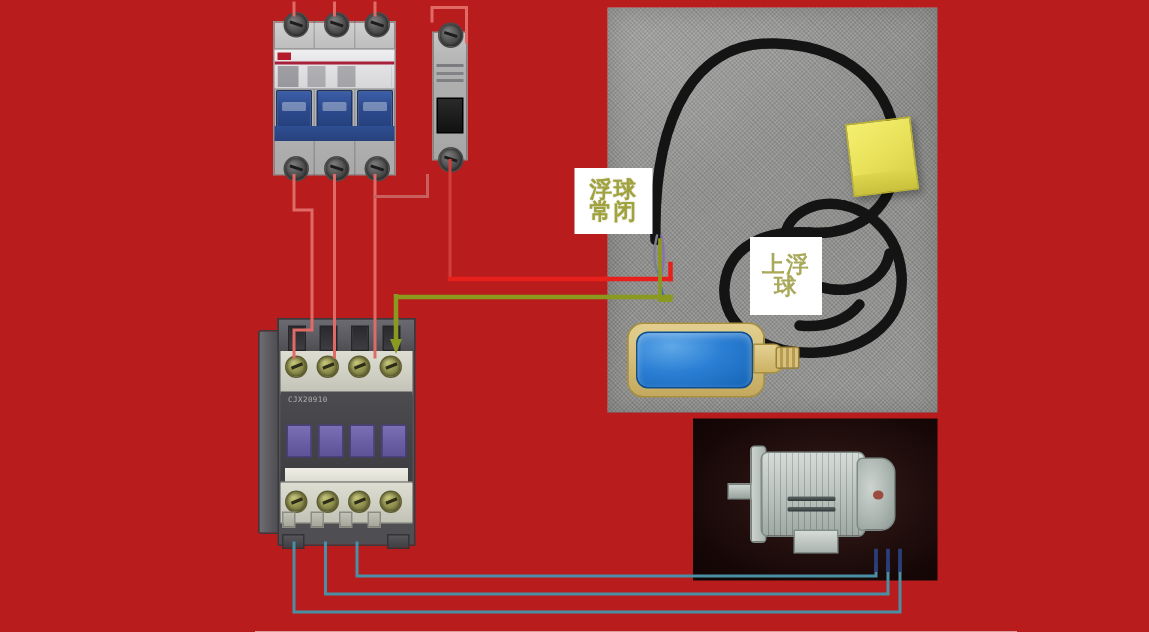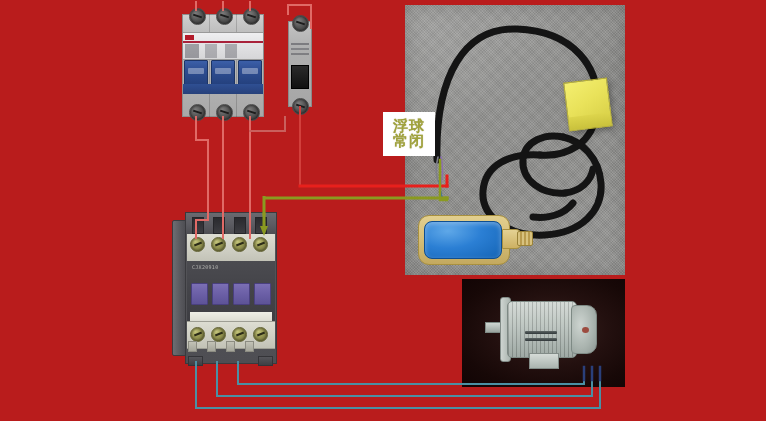--- a/index.html
+++ b/index.html
@@ -430,14 +430,18 @@
       <path d="M592 367 L592 380" stroke="#2a3f7a" stroke-width="2.5"></path>
       <path d="M600 367 L600 380" stroke="#2a3f7a" stroke-width="2.5"></path>
     </g>
   </svg>
 
   <div class="abs note note-nc">
     <span>浮球</span>
     <span>常闭</span>
   </div>
 
+  <div class="abs note note-upper">
+    <span>上浮</span>
+    <span>球</span>
+  </div>
 
 </div>
 
 </body></html>

